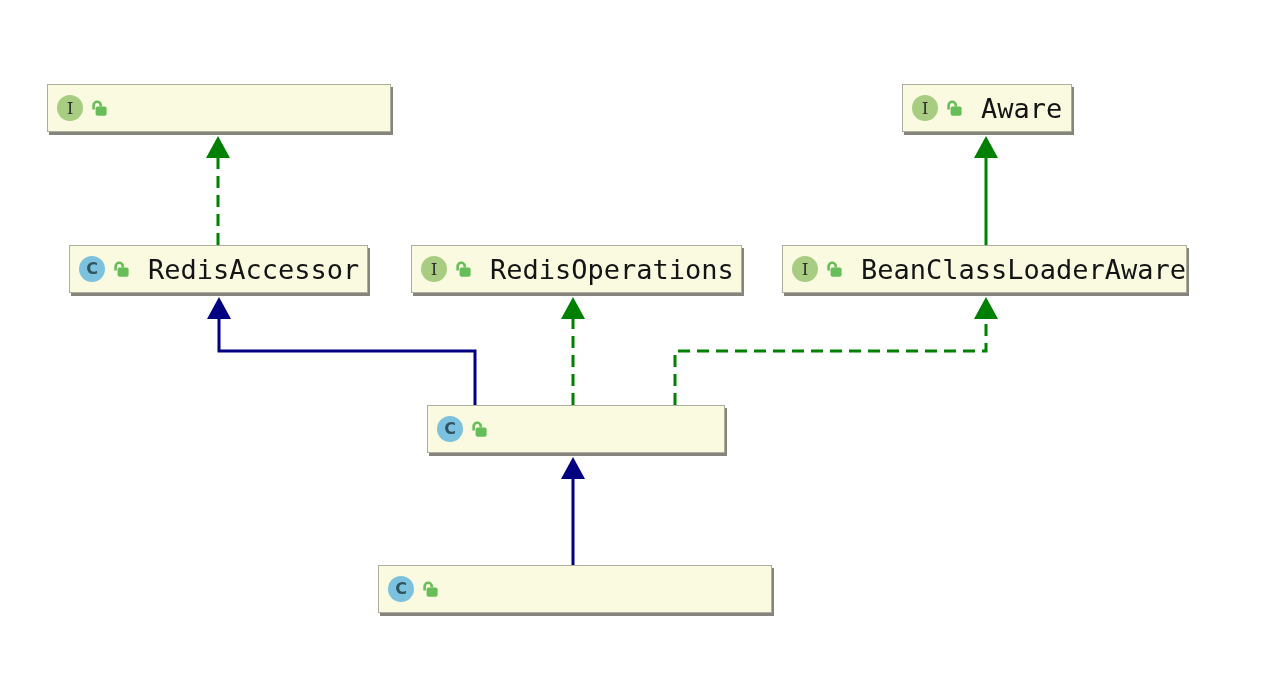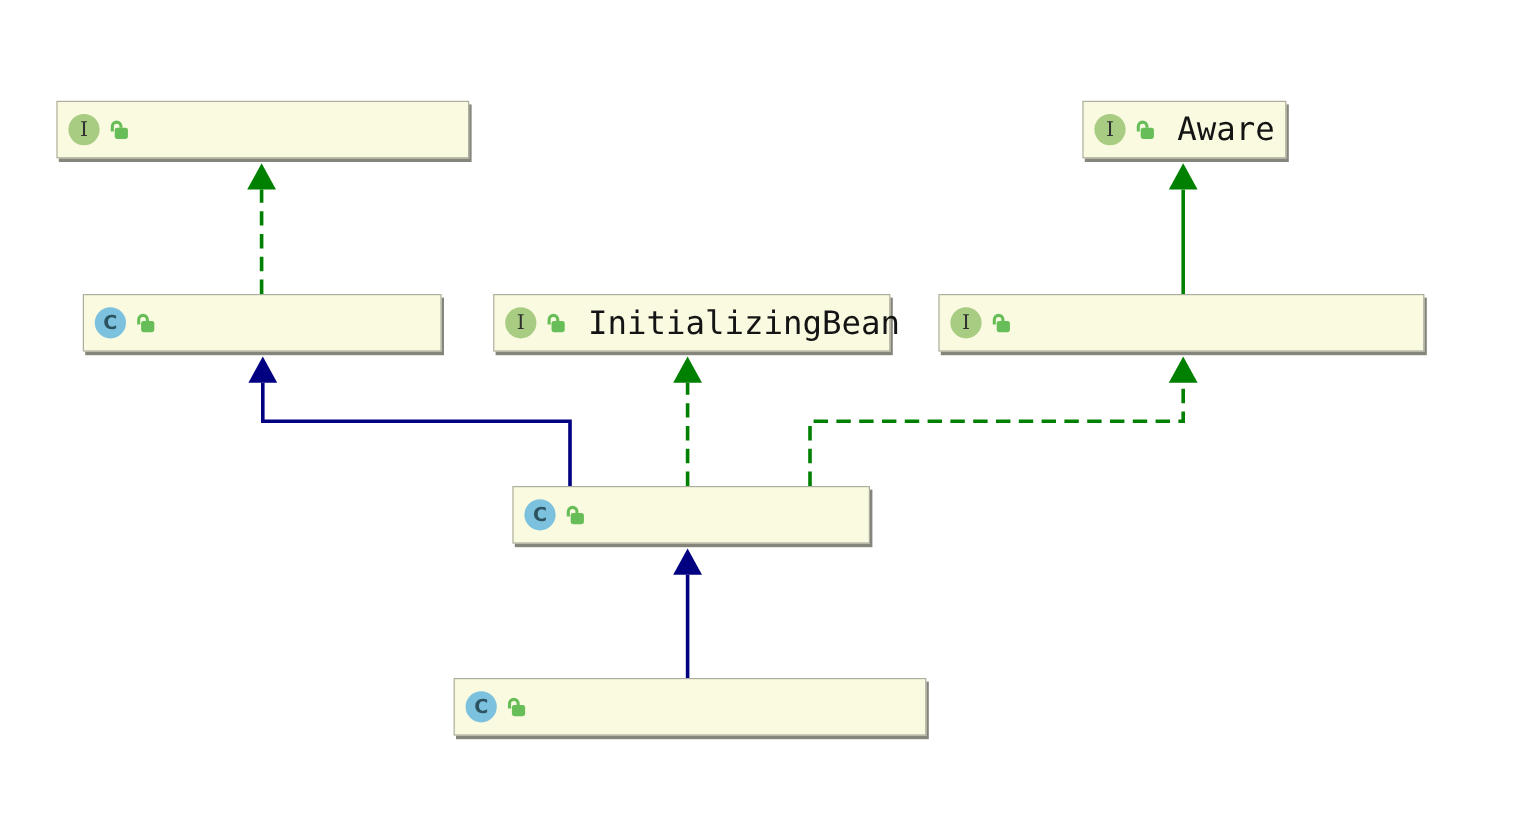--- a/index.html
+++ b/index.html
@@ -123,37 +123,39 @@
     </svg>
   <span class="label">Aware</span>
 </div>
 
 <div class="node class" style="left: 69px; top: 245px; width: 299px; height: 48px;">
   <span class="badge">C</span>
   <svg class="lock" viewBox="0 0 20 21">
       <path class="shackle" d="M4.6 11.5 V7.4 A3.6 3.6 0 0 1 11.8 7.4 V8.4"></path>
       <rect class="body" x="6.6" y="8.4" width="11" height="9.4" rx="2"></rect>
     </svg>
+  <span class="label">RedisAccessor</span>
 </div>
 
 <div class="node interface" style="left: 411px; top: 245px; width: 331px; height: 48px;">
   <span class="badge">I</span>
   <svg class="lock" viewBox="0 0 20 21">
       <path class="shackle" d="M4.6 11.5 V7.4 A3.6 3.6 0 0 1 11.8 7.4 V8.4"></path>
       <rect class="body" x="6.6" y="8.4" width="11" height="9.4" rx="2"></rect>
     </svg>
-  <span class="label">InitializingBean</span>
+  <span class="label">RedisOperations</span>
 </div>
 
 <div class="node interface" style="left: 782px; top: 245px; width: 405px; height: 48px;">
   <span class="badge">I</span>
   <svg class="lock" viewBox="0 0 20 21">
       <path class="shackle" d="M4.6 11.5 V7.4 A3.6 3.6 0 0 1 11.8 7.4 V8.4"></path>
       <rect class="body" x="6.6" y="8.4" width="11" height="9.4" rx="2"></rect>
     </svg>
+  <span class="label">BeanClassLoaderAware</span>
 </div>
 
 <div class="node class" style="left: 427px; top: 405px; width: 298px; height: 48px;">
   <span class="badge">C</span>
   <svg class="lock" viewBox="0 0 20 21">
       <path class="shackle" d="M4.6 11.5 V7.4 A3.6 3.6 0 0 1 11.8 7.4 V8.4"></path>
       <rect class="body" x="6.6" y="8.4" width="11" height="9.4" rx="2"></rect>
     </svg>
 </div>
 

